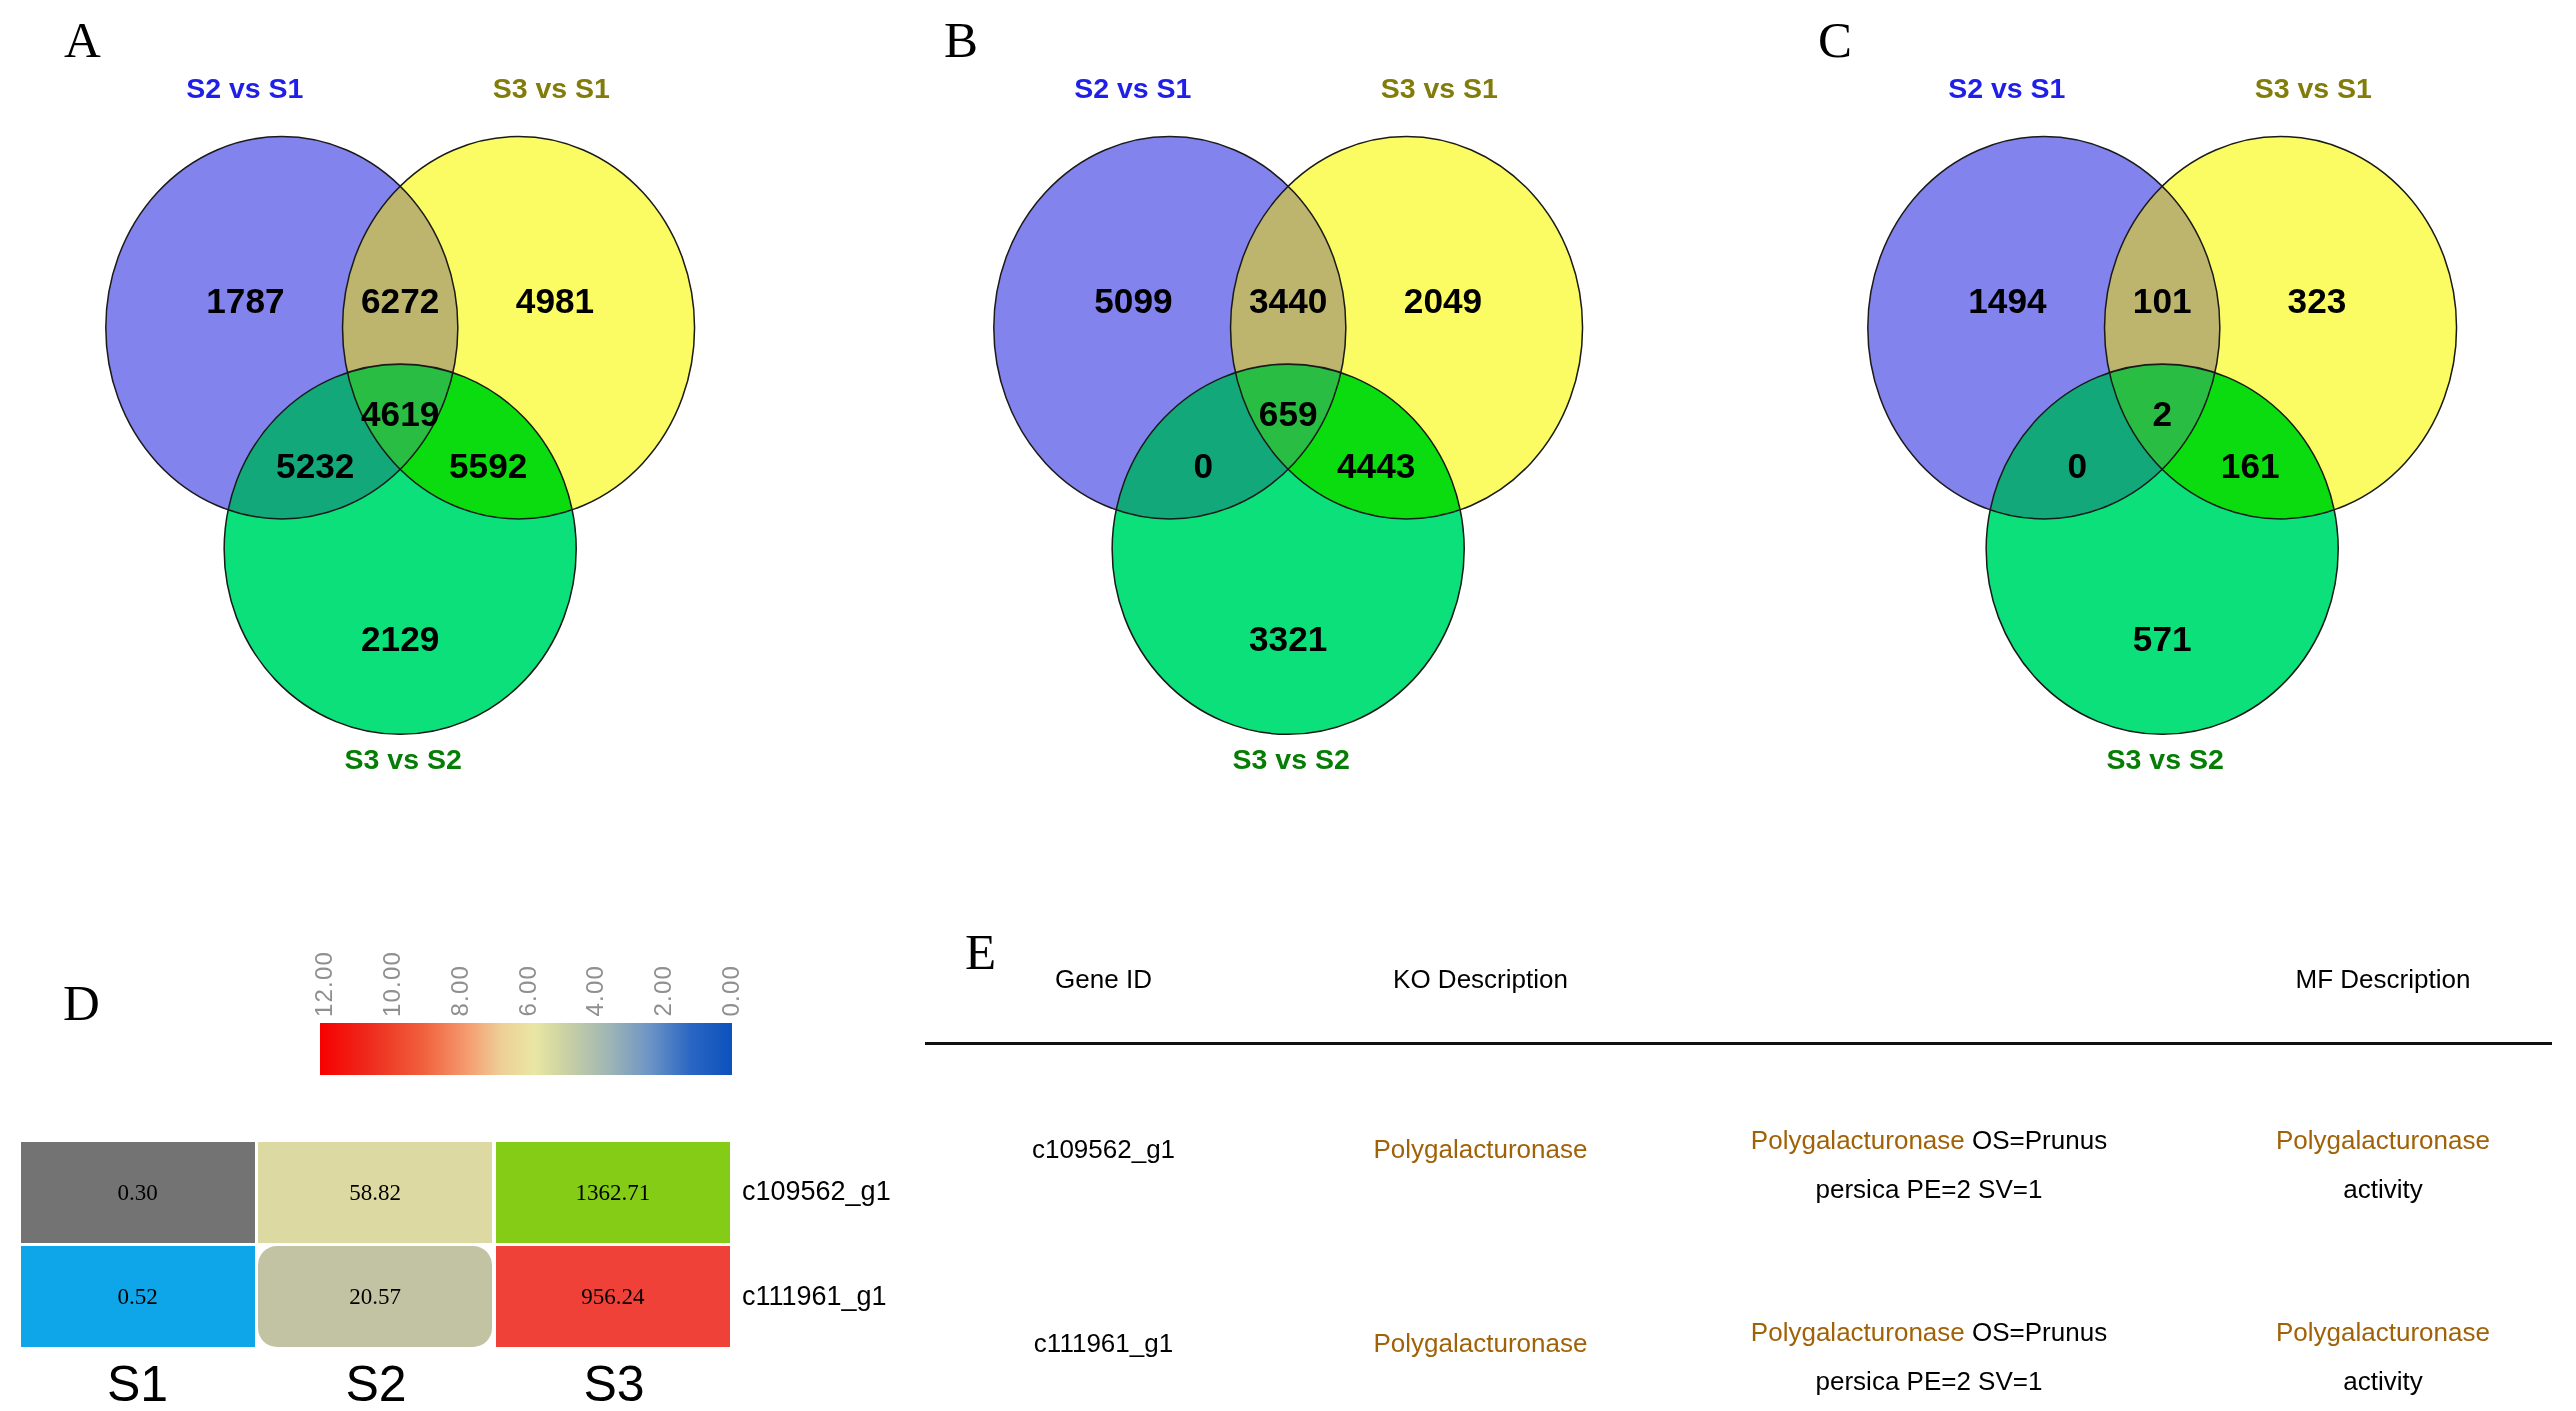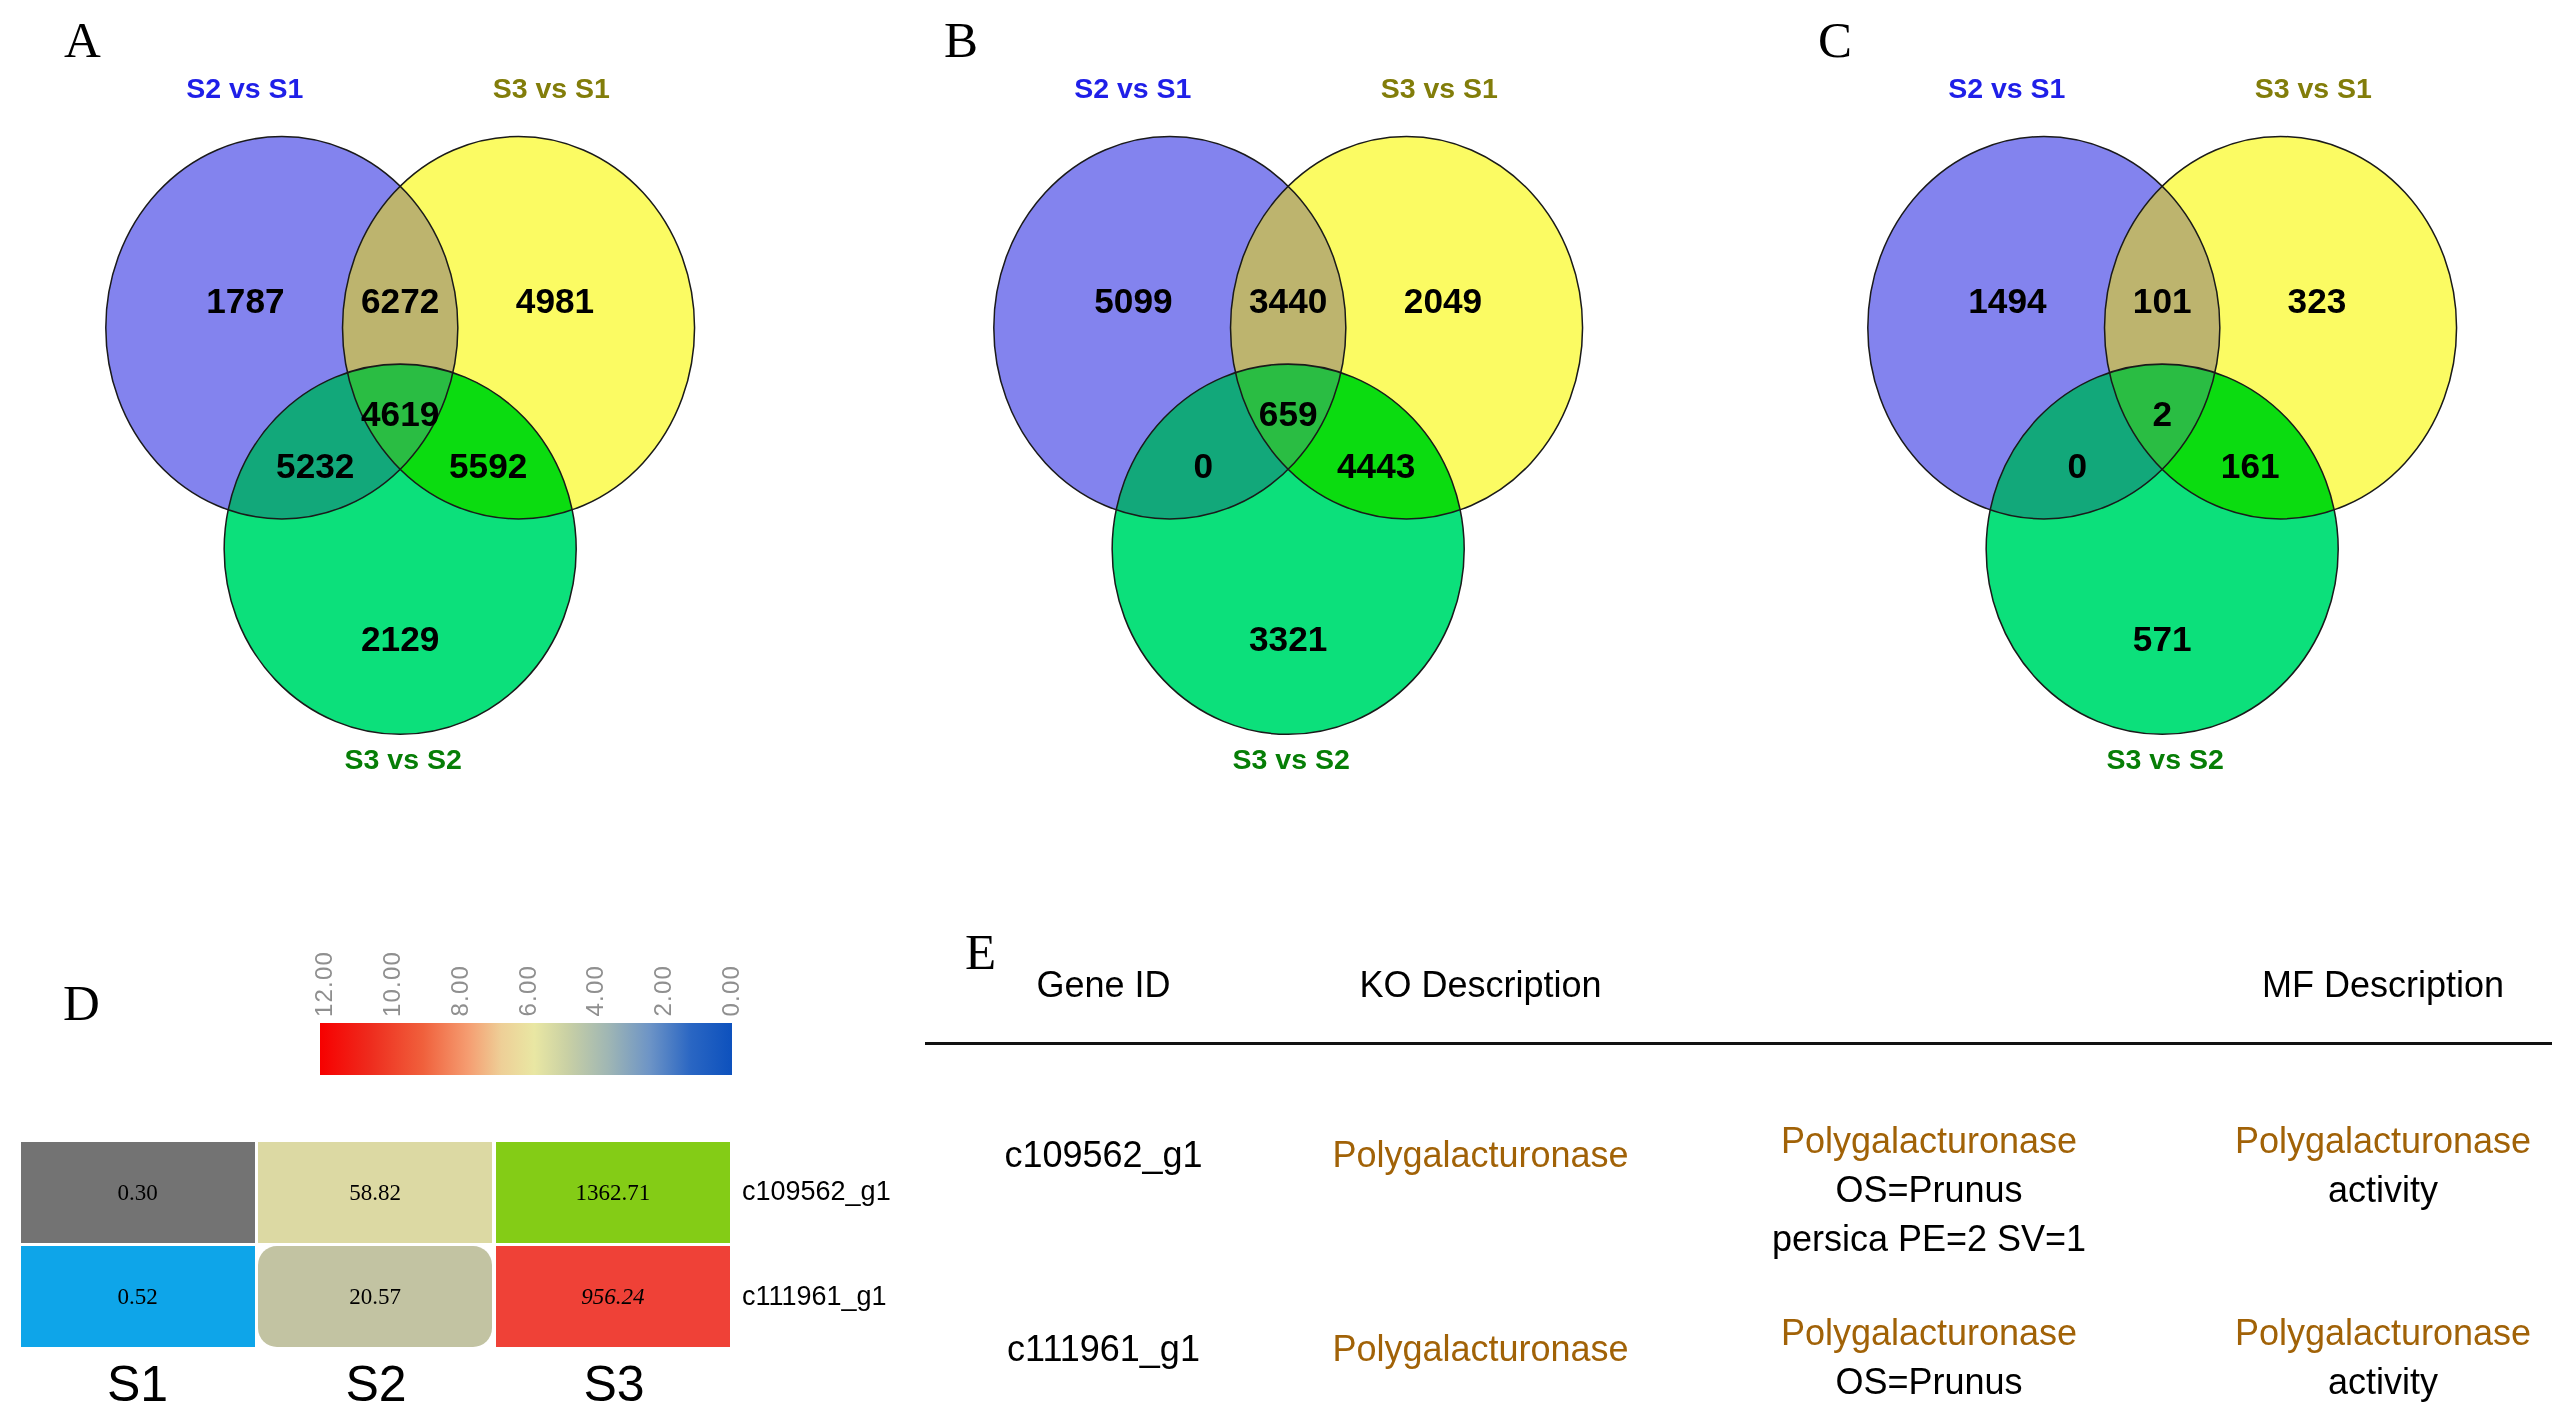--- a/index.html
+++ b/index.html
@@ -18,21 +18,21 @@
   .cbtick{position:absolute;bottom:395px;writing-mode:vertical-rl;transform:rotate(180deg);
     font-size:24px;color:#8f8f8f;letter-spacing:1.2px;white-space:nowrap;}
   .heatgrid{position:absolute;left:20.6px;top:1142px;display:grid;
     grid-template-columns:234px 234px 234px;grid-template-rows:101px 101px;gap:3px 3.6px;}
   .heatcell{display:flex;align-items:center;justify-content:center;
     font-family:"Liberation Serif",serif;font-size:23px;color:#000;}
   .heat-rowlabel{position:absolute;left:742px;font-size:27px;color:#000;}
   .heat-collabel{position:absolute;top:1355px;width:234px;text-align:center;font-size:50px;color:#000;}
 
   
-  .tcell{position:absolute;text-align:center;font-size:36px;color:#000;}
+  .tcell{position:absolute;text-align:center;font-size:26px;color:#000;}
   .tcell.two-line{line-height:49px;}
   .green{color:#a16207;}
   .trule{position:absolute;left:925px;top:1042px;width:1627px;height:3px;background:#111;}
 </style>
 </head>
 <body>
 
 <div id="figure">
 
   <div class="panel-letter" style="left:64px;top:14.6px">A</div>
@@ -172,21 +172,21 @@
   <div class="cbtick" style="left:649px">2.00</div>
   <div class="cbtick" style="left:717px">0.00</div>
   <div class="colorbar"></div>
 
   <div class="heatgrid">
     <div class="heatcell" style="background: #737373;">0.30</div>
     <div class="heatcell" style="background: rgb(220, 217, 163);">58.82</div>
     <div class="heatcell" style="background: #84cc16;">1362.71</div>
     <div class="heatcell" style="background: #0ea5e9;">0.52</div>
     <div class="heatcell" style="background: rgb(194, 195, 162); border-radius: 19px;">20.57</div>
-    <div class="heatcell" style="background: rgb(239, 65, 55); font-style: italic;">956.24</div>
+    <div class="heatcell" style="background: rgb(239, 65, 55);">956.24</div>
   </div>
 
   <div class="heat-rowlabel" style="top:1176px">c109562_g1</div>
   <div class="heat-rowlabel" style="top:1281px">c111961_g1</div>
 
   <div class="heat-collabel" style="left:20.6px">S1</div>
   <div class="heat-collabel" style="left:259px">S2</div>
   <div class="heat-collabel" style="left:497px">S3</div>
 
   <div class="tcell" style="left:982px;top:964px;width:243px">Gene ID</div>

